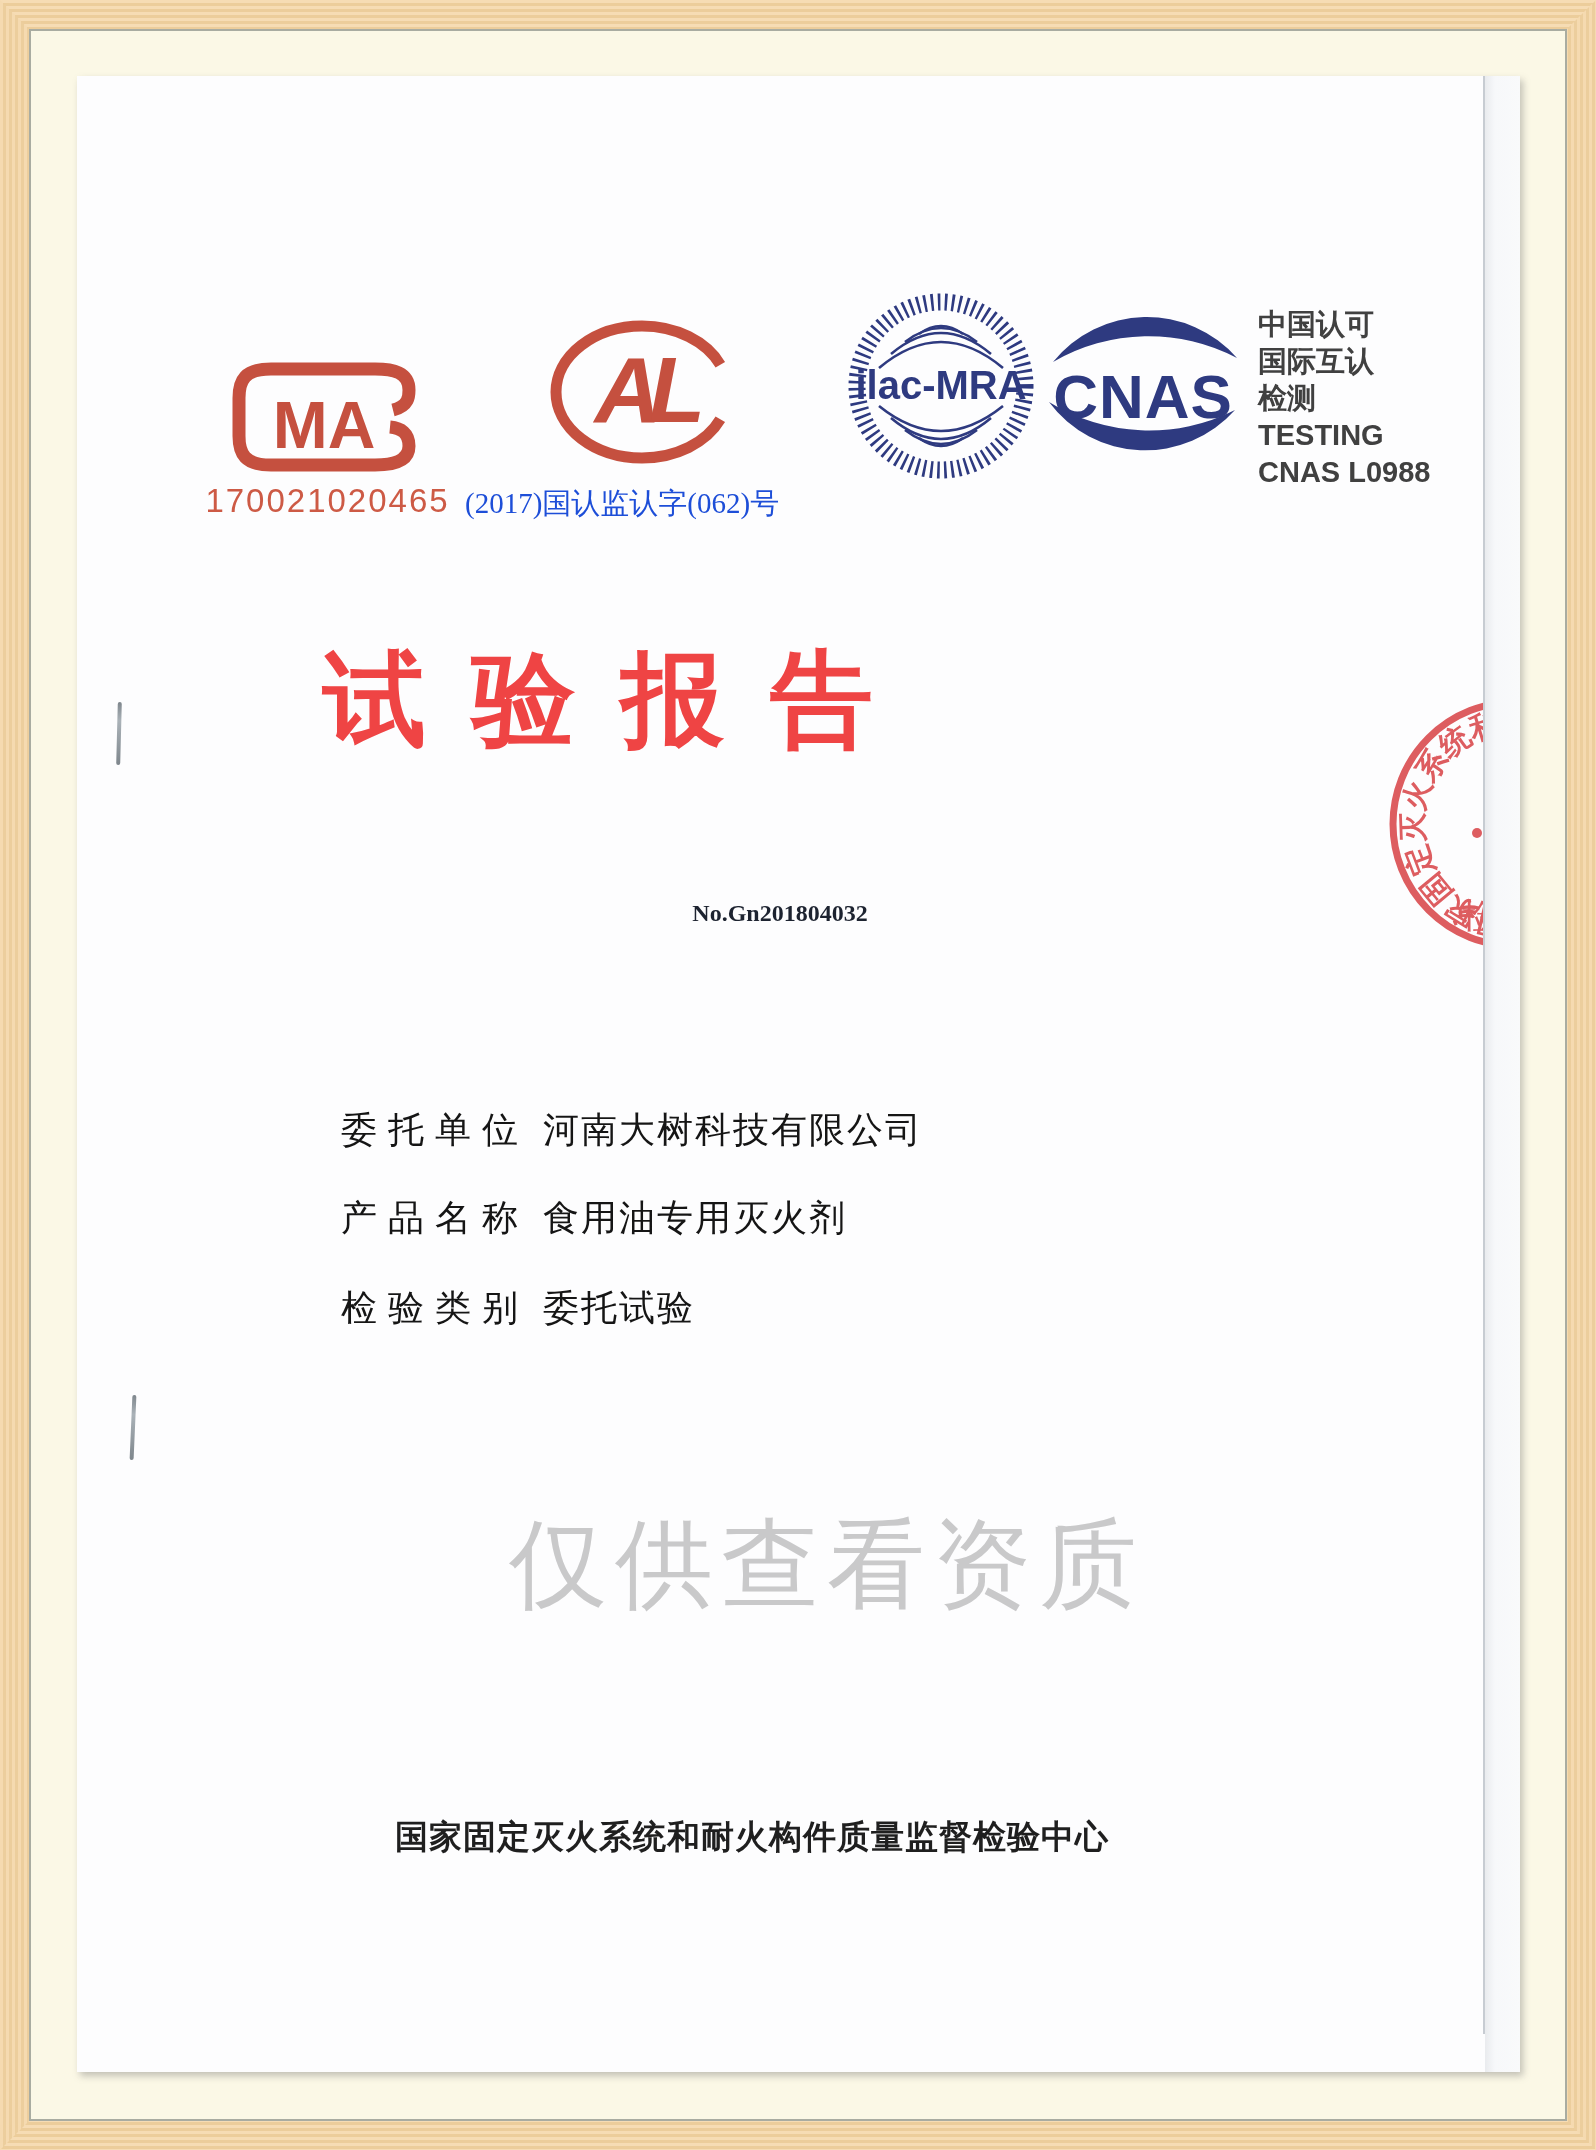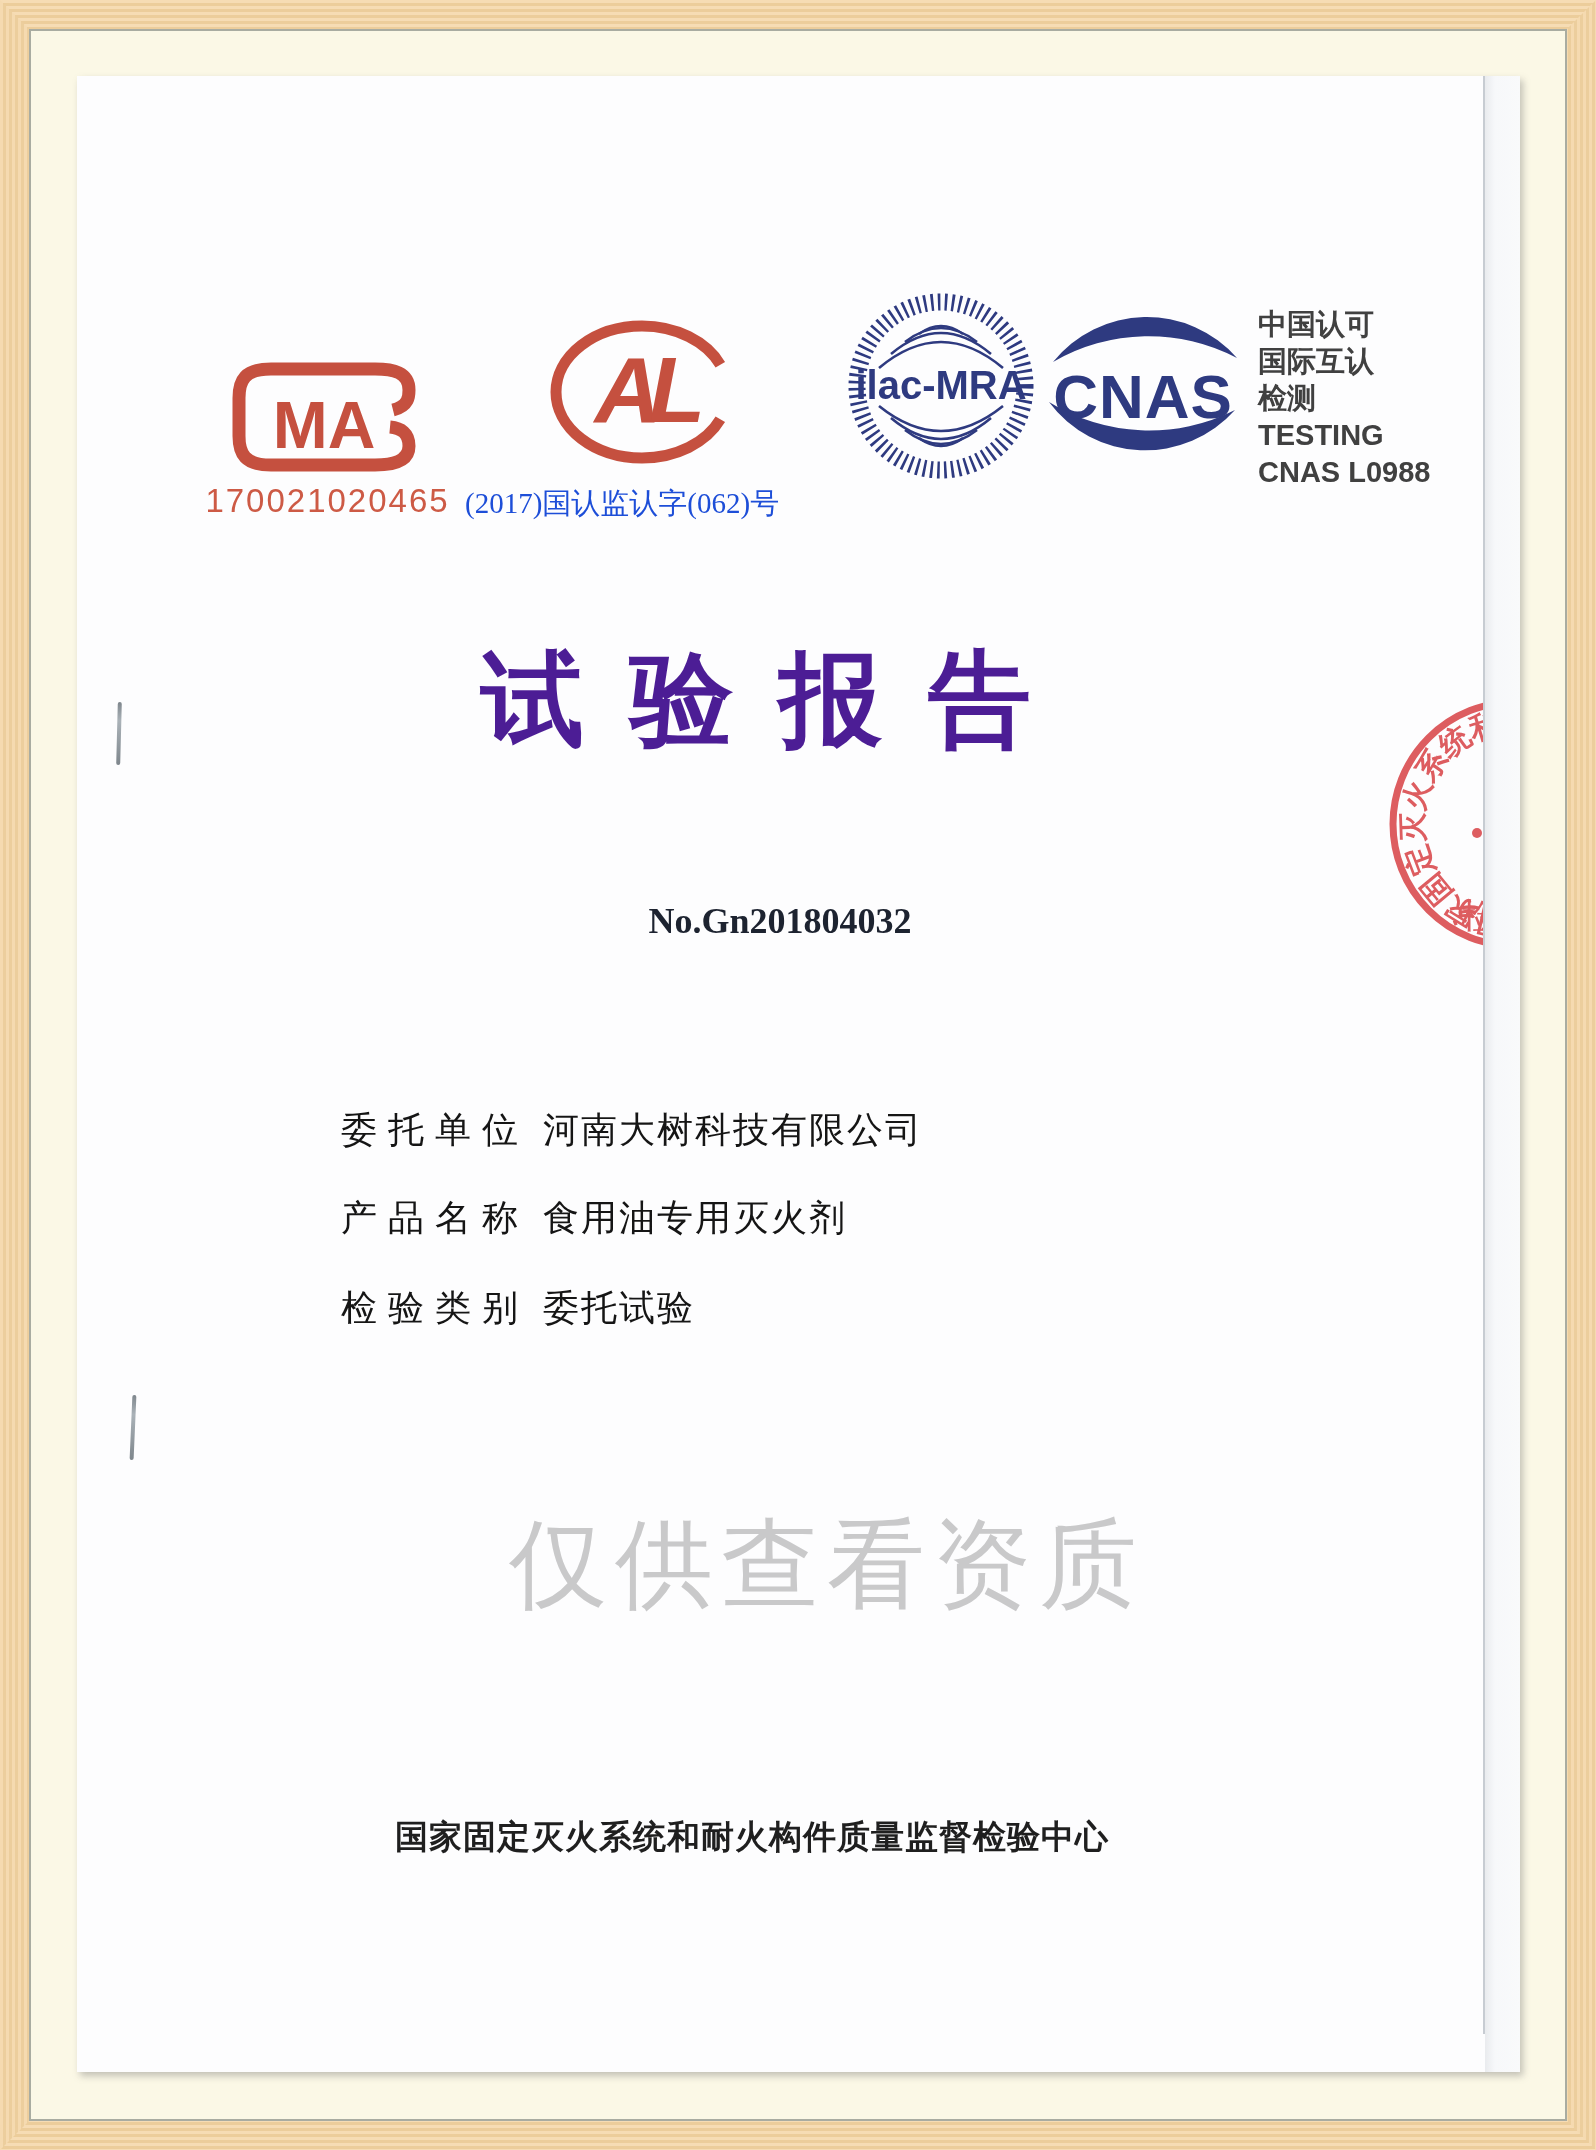--- a/index.html
+++ b/index.html
@@ -45,25 +45,25 @@
   .cal-logo{position:absolute;left:468px;top:240px;width:195px;height:160px;}
   .cal-caption{position:absolute;left:388px;top:408px;width:320px;text-align:left;
         font-size:29px;color:#1d4ed8;}
   .ilac-logo{position:absolute;left:768px;top:214px;width:192px;height:192px;}
   .cnas-logo{position:absolute;left:966px;top:226px;width:200px;height:160px;}
   .cnas-text{position:absolute;left:1181px;top:230px;width:220px;
         font-family:"Liberation Sans",sans-serif;font-weight:bold;font-size:29px;
         line-height:37px;color:#404040;}
 
   
-  .doc-title{position:absolute;left:200px;top:556px;width:800px;text-align:right;
+  .doc-title{position:absolute;left:200px;top:556px;width:800px;text-align:left;
         font-family:"Liberation Sans",sans-serif;font-weight:900;font-size:103px;
-        letter-spacing:46px;text-indent:46px;color:#4c1d95;white-space:nowrap;}
+        letter-spacing:46px;text-indent:46px;color:#ef4444;white-space:nowrap;}
   .report-no{position:absolute;left:523px;top:824px;width:360px;text-align:center;
-        font-weight:bold;font-size:36px;color:#1d2330;}
+        font-weight:bold;font-size:24px;color:#1d2330;}
 
   .field-row{position:absolute;left:264px;white-space:nowrap;font-size:36px;color:#151515;}
   .field-row .lbl{letter-spacing:11px;}
   .field-row .val{margin-left:14px;letter-spacing:2px;}
   .row-1{top:1030px;} .row-2{top:1118px;} .row-3{top:1208px;}
 
   .watermark{position:absolute;left:370px;top:1424px;width:760px;text-align:center;
         font-family:Liberation Sans, sans-serif;font-size:98px;letter-spacing:8px;
         color:#c9c9ca;white-space:nowrap;}
 

